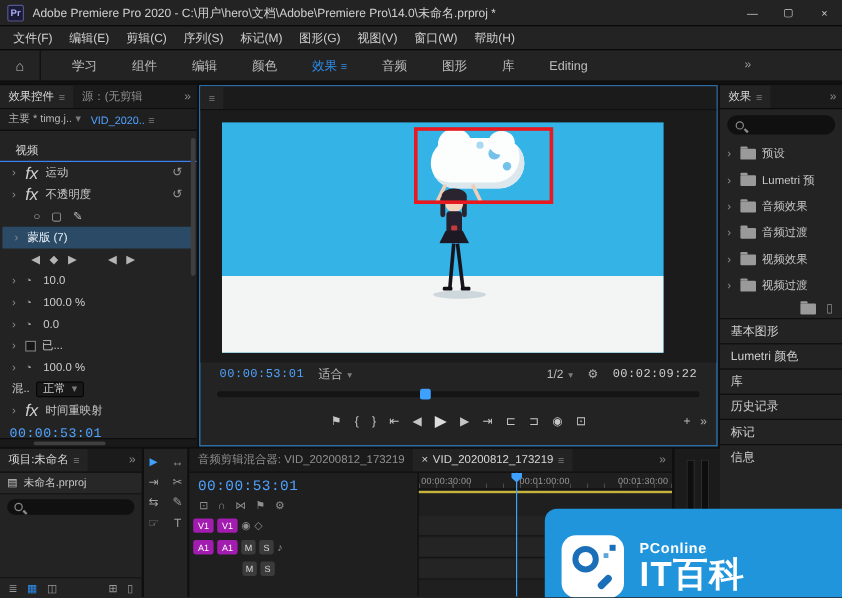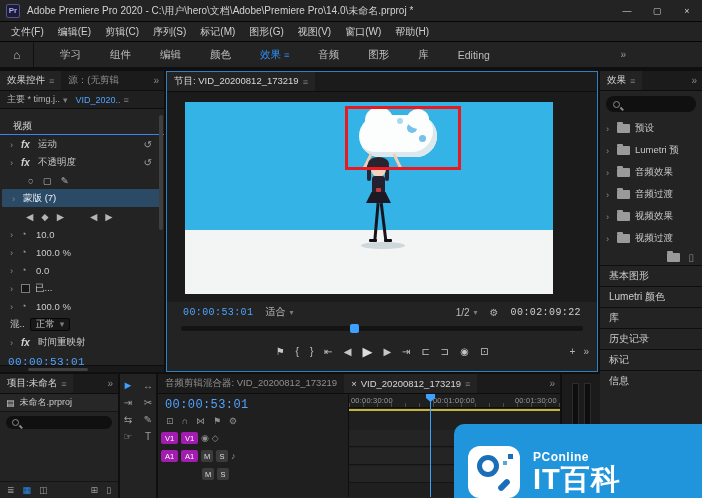--- a/index.html
+++ b/index.html
@@ -33,21 +33,21 @@
 
   
   .left-panel{left:0;top:71px;width:164px;height:301px;overflow:hidden}
   .cliprow{height:18px;display:flex;align-items:center;gap:8px;padding:0 7px;border-bottom:1px solid #0d0d0d;background:#1f1f1f;font-size:9px;white-space:nowrap;overflow:hidden}
   .clip-main{color:#b5b5b5;display:flex;gap:3px;align-items:center}
   .clip-linked{color:#4fa3ff;display:flex;gap:3px;align-items:center}
   .ec-rows{padding-top:8px;font-size:9.5px}
   .ec-row{height:18px;display:flex;align-items:center;gap:5px;padding:0 8px 0 10px;position:relative;white-space:nowrap}
   .ec-section{height:18px;line-height:18px;padding-left:13px;border-bottom:1px solid #3b82f6;color:#d4d4d4}
   .tw{color:#8a8a8a;width:6px;flex:0 0 auto}
-  .fx-badge{font-style:italic;font-weight:bold;color:#d0d0d0;font-size:10px;width:12px;flex:0 0 auto}
+  .fx-badge{font-style:italic;font-weight:normal;color:#d0d0d0;font-size:14px;width:12px;flex:0 0 auto}
   .reset{position:absolute;right:12px;color:#9d9d9d;font-size:10px}
   .masktools{padding-left:28px;gap:9px;color:#b8b8b8}
   .masksel{background:#2a4a66;color:#ecf2f8;margin:0 2px;border-radius:1px}
   .clockic{color:#a0a0a0;font-size:9px;width:10px;flex:0 0 auto}
   .ec-val{color:#cccccc}
   .ec-check{width:9px;height:9px;border:1px solid #7b7b7b;background:#161616;flex:0 0 auto}
   .kfrow{gap:8px;color:#b5b5b5;padding-left:26px}
   .kfrow .gap{width:10px}
   .blend-box{display:flex;align-items:center;gap:5px;background:#181818;border:1px solid #060606;border-radius:2px;padding:0 5px;height:13px;color:#c9c9c9}
   .ec-timecode{color:#4fa3ff;font-size:11px;padding:5px 0 0 8px;letter-spacing:.4px}
@@ -291,21 +291,20 @@
     <div class="ec-timecode mono">00:00:53:01</div>
     <div class="ec-scroll"></div>
     <div class="hscroll">
         <span class="thumb"></span>
       </div>
   </div>
 
   <div class="panel center-panel">
     <div class="ptabs">
       <span class="ptab active">
-        <span>节目: VID_20200812_173219</span>
         <span class="menu-glyph">≡</span>
       </span>
     </div>
     <div class="stage">
       <div class="video">
         <div class="floor"></div>
         <div class="char vshadow"></div>
         <div class="cloud">
           <span class="cp cp1"></span>
           <span class="cp cp2"></span>

